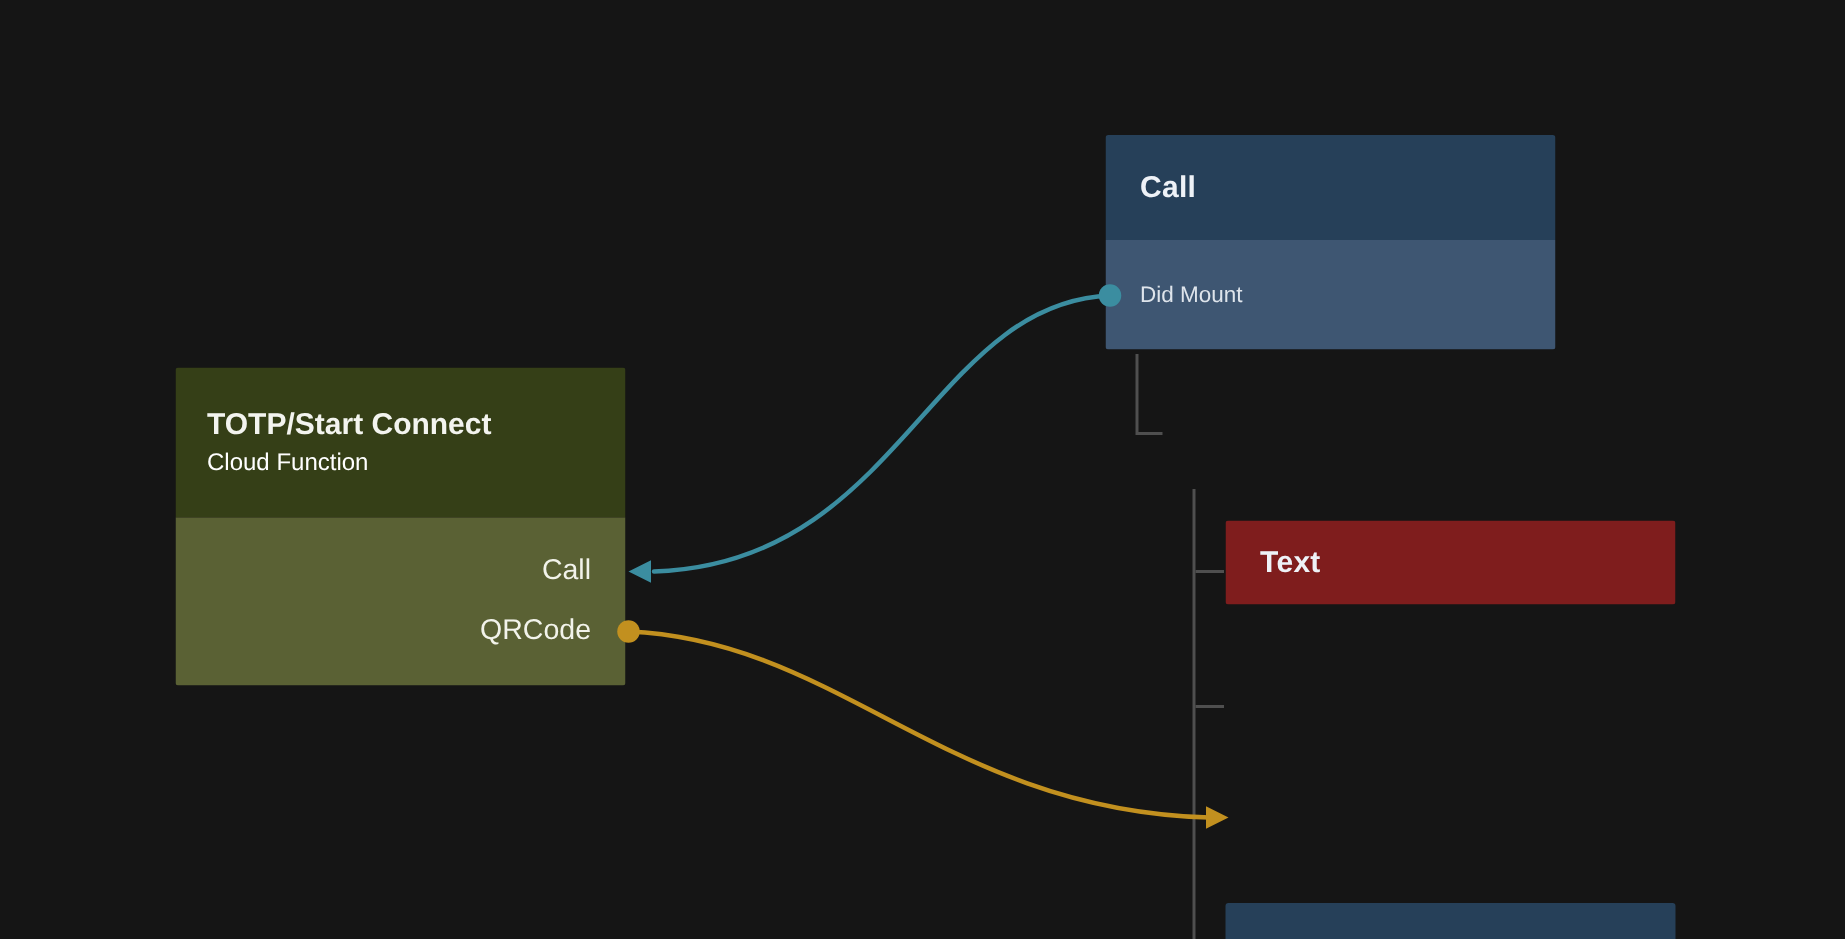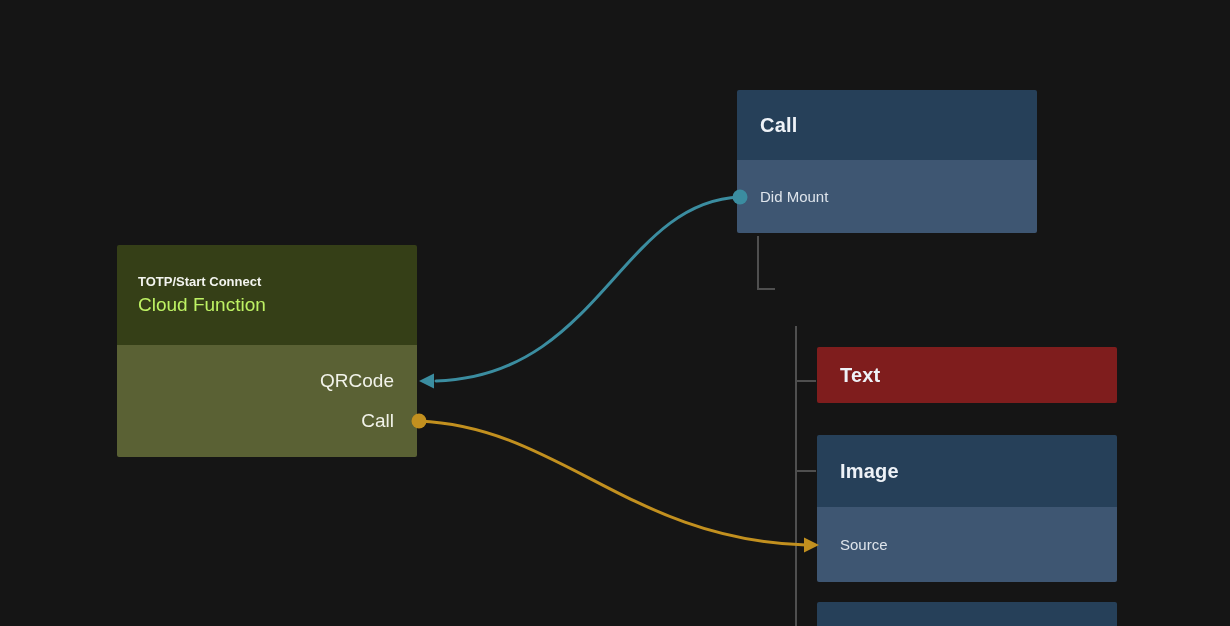--- a/index.html
+++ b/index.html
@@ -16,73 +16,65 @@
     font-size: 20px; font-weight: 700; color: #eef2f7; letter-spacing: .2px;
   }
   .node-row {
     display: flex; align-items: center; padding: 0 23px;
     font-size: 15px; font-weight: 400; color: #dee4eb;
   }
   .fn-header {
     display: flex; flex-direction: column; justify-content: center; gap: 5px;
     height: 100px; padding: 0 21px;
   }
-  .fn-title { font-size: 13px; font-weight: 700; color: #f3f4ef; }
-  .fn-subtitle { font-size: 19px; font-weight: 400; color: #bef264; }
+  .fn-title { font-size: 20px; font-weight: 700; color: #f3f4ef; }
+  .fn-subtitle { font-size: 16px; font-weight: 400; color: #ffffff; }
   .fn-body { height: 112px; padding-top: 16px; }
   .fn-row {
     height: 40px; display: flex; align-items: center; justify-content: flex-end;
     padding-right: 23px; font-size: 19px; color: #f2f3ea;
   }
   svg.overlay { position: absolute; left: 0; top: 0; pointer-events: none; }
 </style>
 </head>
 <body style="background: rgb(21, 21, 21);">
 
 <div class="canvas">
 
   <div class="node" style="left:117px; top:245px; width:300px;">
     <div class="fn-header" style="background: rgb(53, 63, 23);">
       <div class="fn-title">TOTP/Start Connect</div>
       <div class="fn-subtitle">Cloud Function</div>
     </div>
     <div class="fn-body" style="background: rgb(90, 97, 52);">
       <div class="fn-row">
-        <span>QRCode</span>
+        <span>Call</span>
       </div>
       <div class="fn-row">
-        <span>Call</span>
+        <span>QRCode</span>
       </div>
     </div>
   </div>
 
   <div class="node" style="left:737px; top:90px; width:300px;">
     <div class="node-header" style="height: 70px; background: rgb(38, 64, 89);">
       <span>Call</span>
     </div>
     <div class="node-row" style="height: 73px; background: rgb(62, 86, 114);">
       <span>Did Mount</span>
     </div>
   </div>
 
 
   <div class="node" style="left:817px; top:347px; width:300px;">
     <div class="node-header" style="height: 56px; background: #7f1d1d;">
       <span>Text</span>
     </div>
   </div>
 
-  <div class="node" style="left:817px; top:435px; width:300px;">
-    <div class="node-header" style="height: 72px; background: rgb(38, 64, 89);">
-      <span>Image</span>
-    </div>
-    <div class="node-row" style="height: 75px; background: rgb(62, 86, 114);">
-      <span>Source</span>
-    </div>
-  </div>
 
   <div class="node" style="left: 817px; top: 602px; width: 300px; height: 40px; background: rgb(38, 64, 89);"></div>
 
   <svg class="overlay" width="1230" height="626" viewBox="0 0 1230 626">
 
     <path d="M 758 236 L 758 289 L 775 289" fill="none" stroke-width="2" stroke="#4f4f4f"></path>
     <path d="M 796 326 L 796 626" fill="none" stroke-width="2" stroke="#4f4f4f"></path>
     <path d="M 797 381 L 816 381" fill="none" stroke-width="2" stroke="#4f4f4f"></path>
     <path d="M 797 471 L 816 471" fill="none" stroke-width="2" stroke="#4f4f4f"></path>
 

